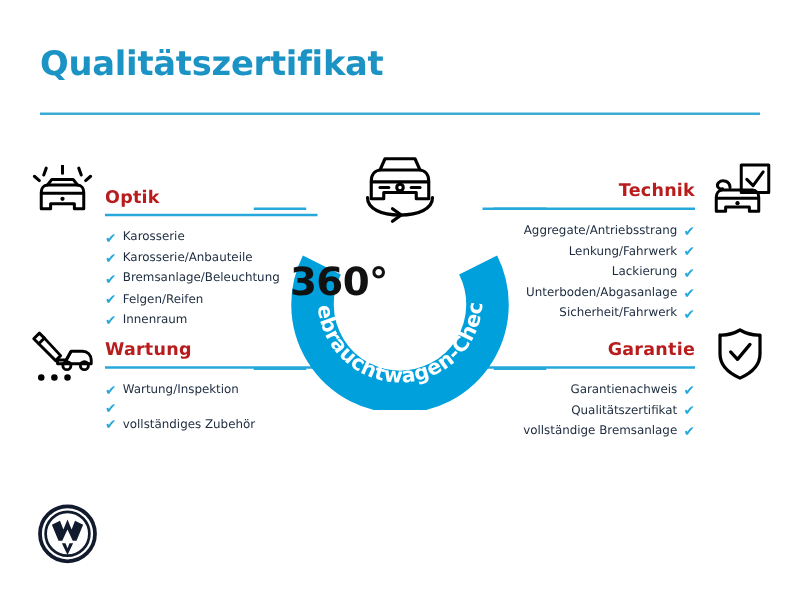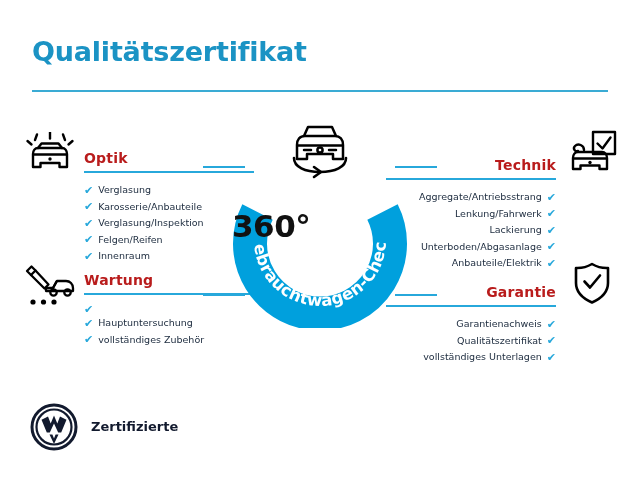--- a/index.html
+++ b/index.html
@@ -33,21 +33,21 @@
     letter-spacing:.2px;white-space:nowrap;
     line-height:16px;
   }
   .sec-rule{height:2px;background:#27a8db;margin-top:5px;}
 
   
   .sec-left{left:84px;}
   .sec-left .sec-head{text-align:left;}
   
   .sec-right{right:84px;}
-  .sec-right .sec-head{text-align:right;margin-top:12px;}
+  .sec-right .sec-head{text-align:right;}
 
   .sec-optik{top:150px;width:170px;}
   .sec-wartung{top:272px;width:170px;}
   .sec-technik{top:145px;width:170px;}
   .sec-garantie{top:272px;width:170px;}
 
   
   .list{margin-top:9px;}
   .li{
     display:flex;align-items:center;gap:5px;
@@ -122,29 +122,29 @@
       </g>
       <circle cx="26" cy="27" r="1.7" fill="#000"></circle>
     </svg>
   </div>
   <div class="sec sec-left sec-optik">
     <div class="sec-head">Optik</div>
     <div class="sec-rule"></div>
     <div class="list">
       <div class="li">
           <span class="chk">✔</span>
-          <span>Verglasung</span>
+          <span>Karosserie</span>
         </div>
       <div class="li">
           <span class="chk">✔</span>
           <span>Karosserie/Anbauteile</span>
         </div>
       <div class="li">
           <span class="chk">✔</span>
-          <span>Verglasung/Inspektion</span>
+          <span>Bremsanlage/Beleuchtung</span>
         </div>
       <div class="li">
           <span class="chk">✔</span>
           <span>Felgen/Reifen</span>
         </div>
       <div class="li">
           <span class="chk">✔</span>
           <span>Innenraum</span>
         </div>
     </div>
@@ -164,24 +164,24 @@
       <circle cx="21.5" cy="40" r="2.6" fill="#000"></circle>
       <circle cx="32" cy="40" r="2.6" fill="#000"></circle>
     </svg>
   </div>
   <div class="sec sec-left sec-wartung">
     <div class="sec-head">Wartung</div>
     <div class="sec-rule"></div>
     <div class="list">
       <div class="li">
           <span class="chk">✔</span>
-        </div>
-      <div class="li">
-          <span class="chk">✔</span>
-          <span>Hauptuntersuchung</span>
+          <span>Wartung/Inspektion</span>
+        </div>
+      <div class="li">
+          <span class="chk">✔</span>
         </div>
       <div class="li">
           <span class="chk">✔</span>
           <span>vollständiges Zubehör</span>
         </div>
     </div>
   </div>
 
   <div class="icon ic-technik">
     <svg width="54" height="46" viewBox="0 0 54 46">
@@ -209,21 +209,21 @@
         </div>
       <div class="li r">
           <span>Lackierung</span>
           <span class="chk">✔</span>
         </div>
       <div class="li r">
           <span>Unterboden/Abgasanlage</span>
           <span class="chk">✔</span>
         </div>
       <div class="li r">
-          <span>Anbauteile/Elektrik</span>
+          <span>Sicherheit/Fahrwerk</span>
           <span class="chk">✔</span>
         </div>
     </div>
   </div>
 
   <div class="icon ic-garantie">
     <svg width="40" height="44" viewBox="0 0 40 44">
       <g fill="none" stroke="#000" stroke-width="2.6" stroke-linejoin="round" stroke-linecap="round">
         <path d="M20 3 C14 6.5 8 7.2 4 7 V22 C4 31 11 37.5 20 41.5 C29 37.5 36 31 36 22 V7 C32 7.2 26 6.5 20 3 Z"></path>
         <path d="M12.5 20.5 L18 26.5 L28 14.5"></path>
@@ -236,21 +236,21 @@
     <div class="list">
       <div class="li r">
           <span>Garantienachweis</span>
           <span class="chk">✔</span>
         </div>
       <div class="li r">
           <span>Qualitätszertifikat</span>
           <span class="chk">✔</span>
         </div>
       <div class="li r">
-          <span>vollständiges Unterlagen</span>
+          <span>vollständige Bremsanlage</span>
           <span class="chk">✔</span>
         </div>
     </div>
   </div>
 
   <div class="badge">
     <svg width="176" height="176" viewBox="0 0 176 176">
       <defs>
         <path id="arcPath" d="M 22,88 A 66,66 0 1 0 154,88" fill="none"></path>
       </defs>
@@ -287,17 +287,16 @@
       <circle cx="24" cy="24" r="22" fill="none" stroke="#121a2e" stroke-width="3"></circle>
       <circle cx="24" cy="24" r="17.5" fill="none" stroke="#121a2e" stroke-width="2.2"></circle>
       <path d="M24 12.5 L27.3 20.5 L30 13.6 
                L36.5 16.8 L31.2 29.5 
                L28.2 29.5 L24 20.5 L19.8 29.5 
                L16.8 29.5 L11.5 16.8 L18 13.6 
                L20.7 20.5 Z" fill="#121a2e"></path>
       <path d="M19.5 31.5 L22.4 31.5 L24 35.5 L25.6 31.5 L28.5 31.5 L24 41 Z" fill="#121a2e"></path>
     </svg>
     <div>
-      <div class="vw-text">Zertifizierte</div>
     </div>
   </div>
 
 </div>
 
 </body></html>

